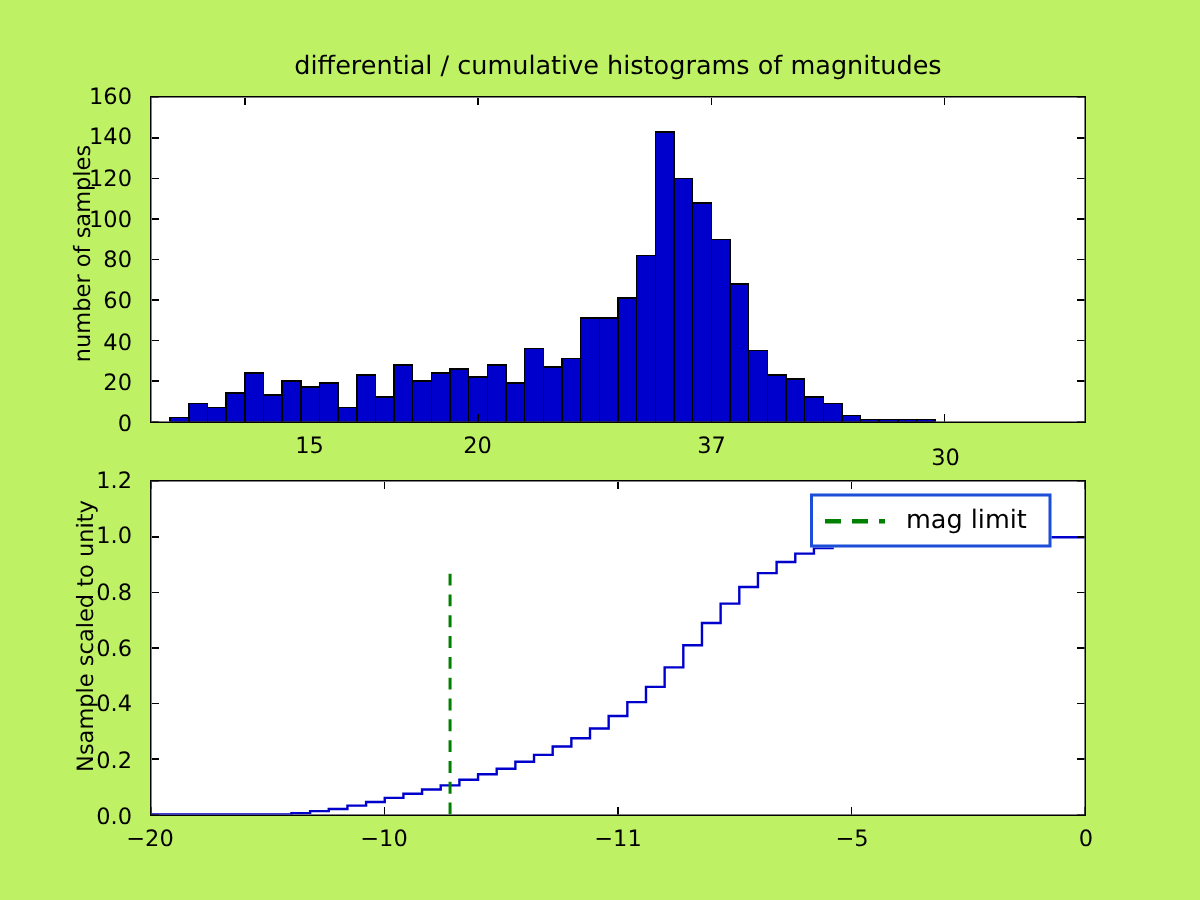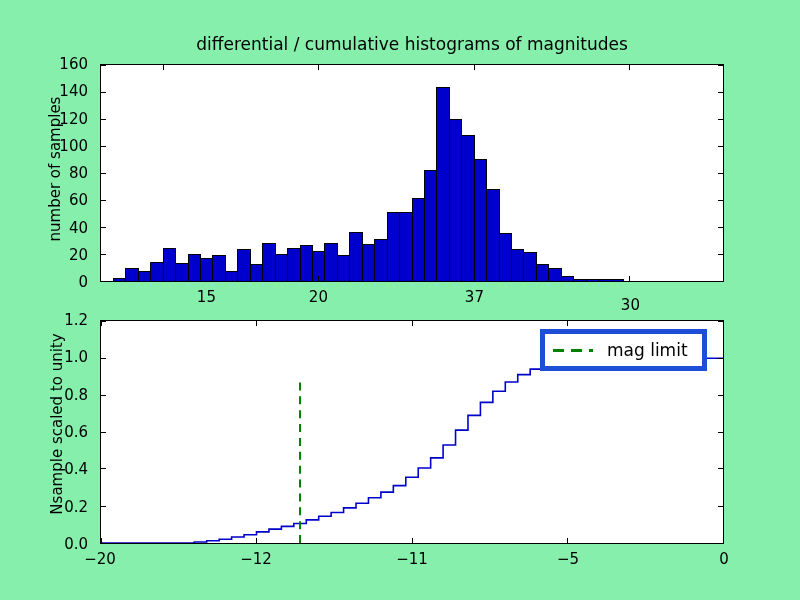--- a/index.html
+++ b/index.html
@@ -10,21 +10,21 @@
   body {
     width: 800px;
     height: 600px;
     font-family: "DejaVu Sans", sans-serif;
     overflow: hidden;
   }
   #figure {
     position: relative;
     width: 800px;
     height: 600px;
-    background: #86efac;
+    background: #bef264;
   }
   .axes {
     position: absolute;
     box-sizing: border-box;
     border: 1px solid #000000;
     background: #ffffff;
     overflow: visible;
   }
   #axes-top {
     left: 100px;
@@ -99,21 +99,21 @@
   }
   .tick-x {
     text-align: center;
     transform: translateX(-50%);
   }
   #legend {
     position: absolute;
     left: 540px;
     top: 329px;
     box-sizing: border-box;
-    border: 5px solid #1d4ed8;
+    border: 2px solid #1d4ed8;
     background: #ffffff;
     padding: 6px 10px 6px 8px;
     display: flex;
     align-items: center;
     gap: 14px;
   }
   #legend-line {
     display: block;
     width: 40px;
     height: 2px;
@@ -246,21 +246,21 @@
       <div class="tick-label tick-y" style="left: -8px; width: 96px; top: 282px;">0</div>
       <div class="tick-label tick-y" style="left: -8px; width: 96px; top: 254.75px;">20</div>
       <div class="tick-label tick-y" style="left: -8px; width: 96px; top: 227.5px;">40</div>
       <div class="tick-label tick-y" style="left: -8px; width: 96px; top: 200.25px;">60</div>
       <div class="tick-label tick-y" style="left: -8px; width: 96px; top: 173px;">80</div>
       <div class="tick-label tick-y" style="left: -8px; width: 96px; top: 145.75px;">100</div>
       <div class="tick-label tick-y" style="left: -8px; width: 96px; top: 118.5px;">120</div>
       <div class="tick-label tick-y" style="left: -8px; width: 96px; top: 91.25px;">140</div>
       <div class="tick-label tick-y" style="left: -8px; width: 96px; top: 64px;">160</div>
       <div class="tick-label tick-x" style="left: 100px; top: 550px; text-align: center;">−20</div>
-      <div class="tick-label tick-x" style="left: 256px; top: 550px;">−12</div>
+      <div class="tick-label tick-x" style="left: 256px; top: 550px;">−10</div>
       <div class="tick-label tick-x" style="left: 412px; top: 550px;">−11</div>
       <div class="tick-label tick-x" style="left: 568px; top: 550px;">−5</div>
       <div class="tick-label tick-x" style="left: 724px; top: 550px;">0</div>
       <div class="tick-label tick-y" style="left: -8px; width: 96px; top: 544px;">0.0</div>
       <div class="tick-label tick-y" style="left: -8px; width: 96px; top: 506.667px;">0.2</div>
       <div class="tick-label tick-y" style="left: -8px; width: 96px; top: 469.333px;">0.4</div>
       <div class="tick-label tick-y" style="left: -8px; width: 96px; top: 432px;">0.6</div>
       <div class="tick-label tick-y" style="left: -8px; width: 96px; top: 394.667px;">0.8</div>
       <div class="tick-label tick-y" style="left: -8px; width: 96px; top: 357.333px;">1.0</div>
       <div class="tick-label tick-y" style="left: -8px; width: 96px; top: 320px;">1.2</div>

